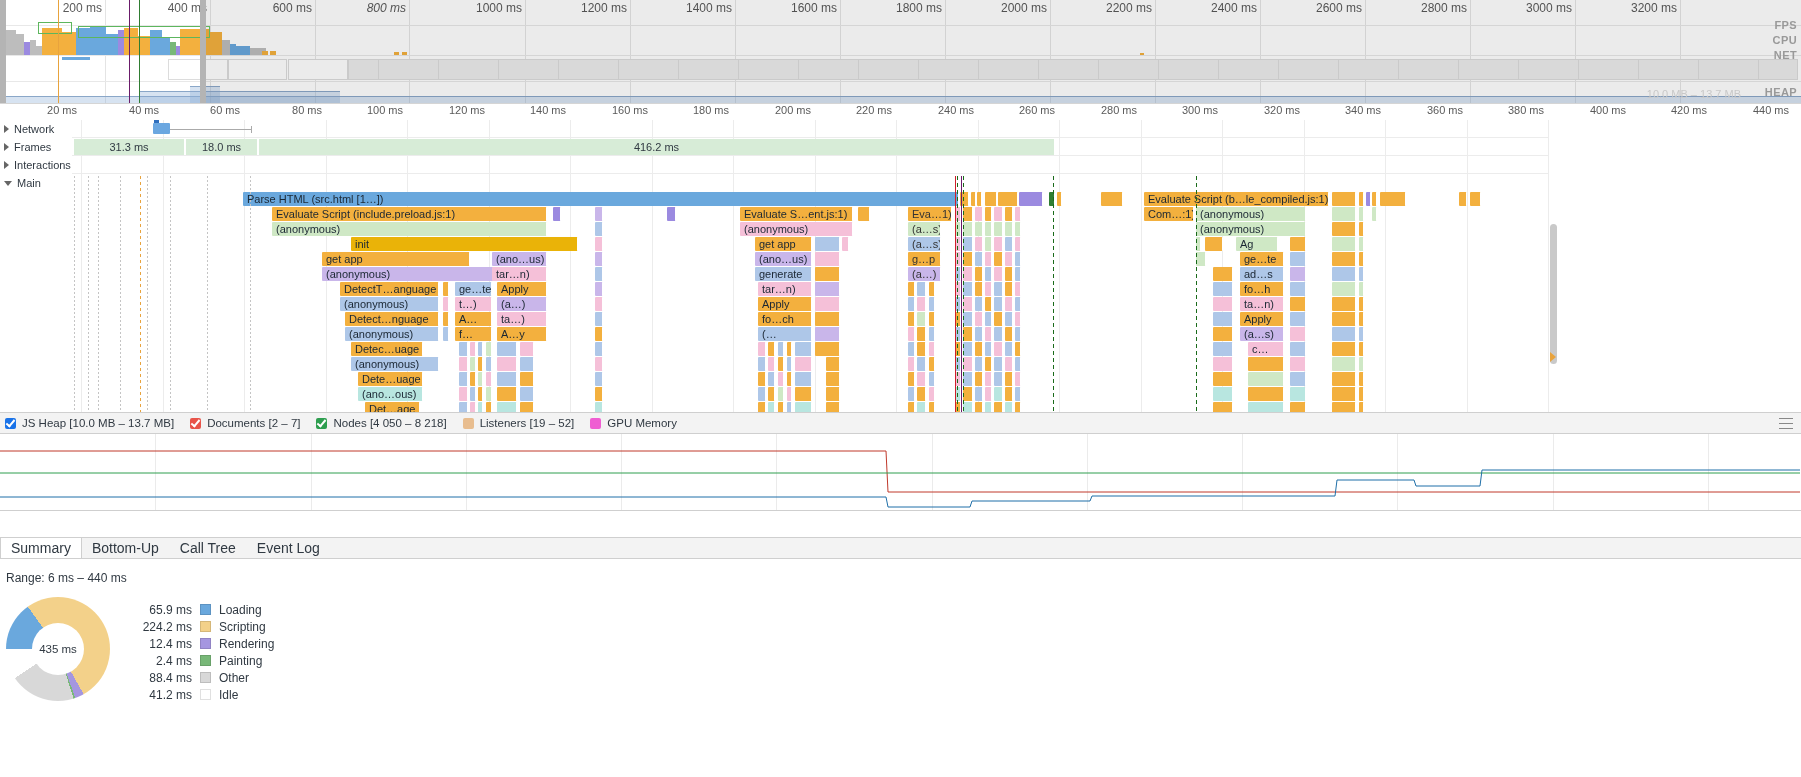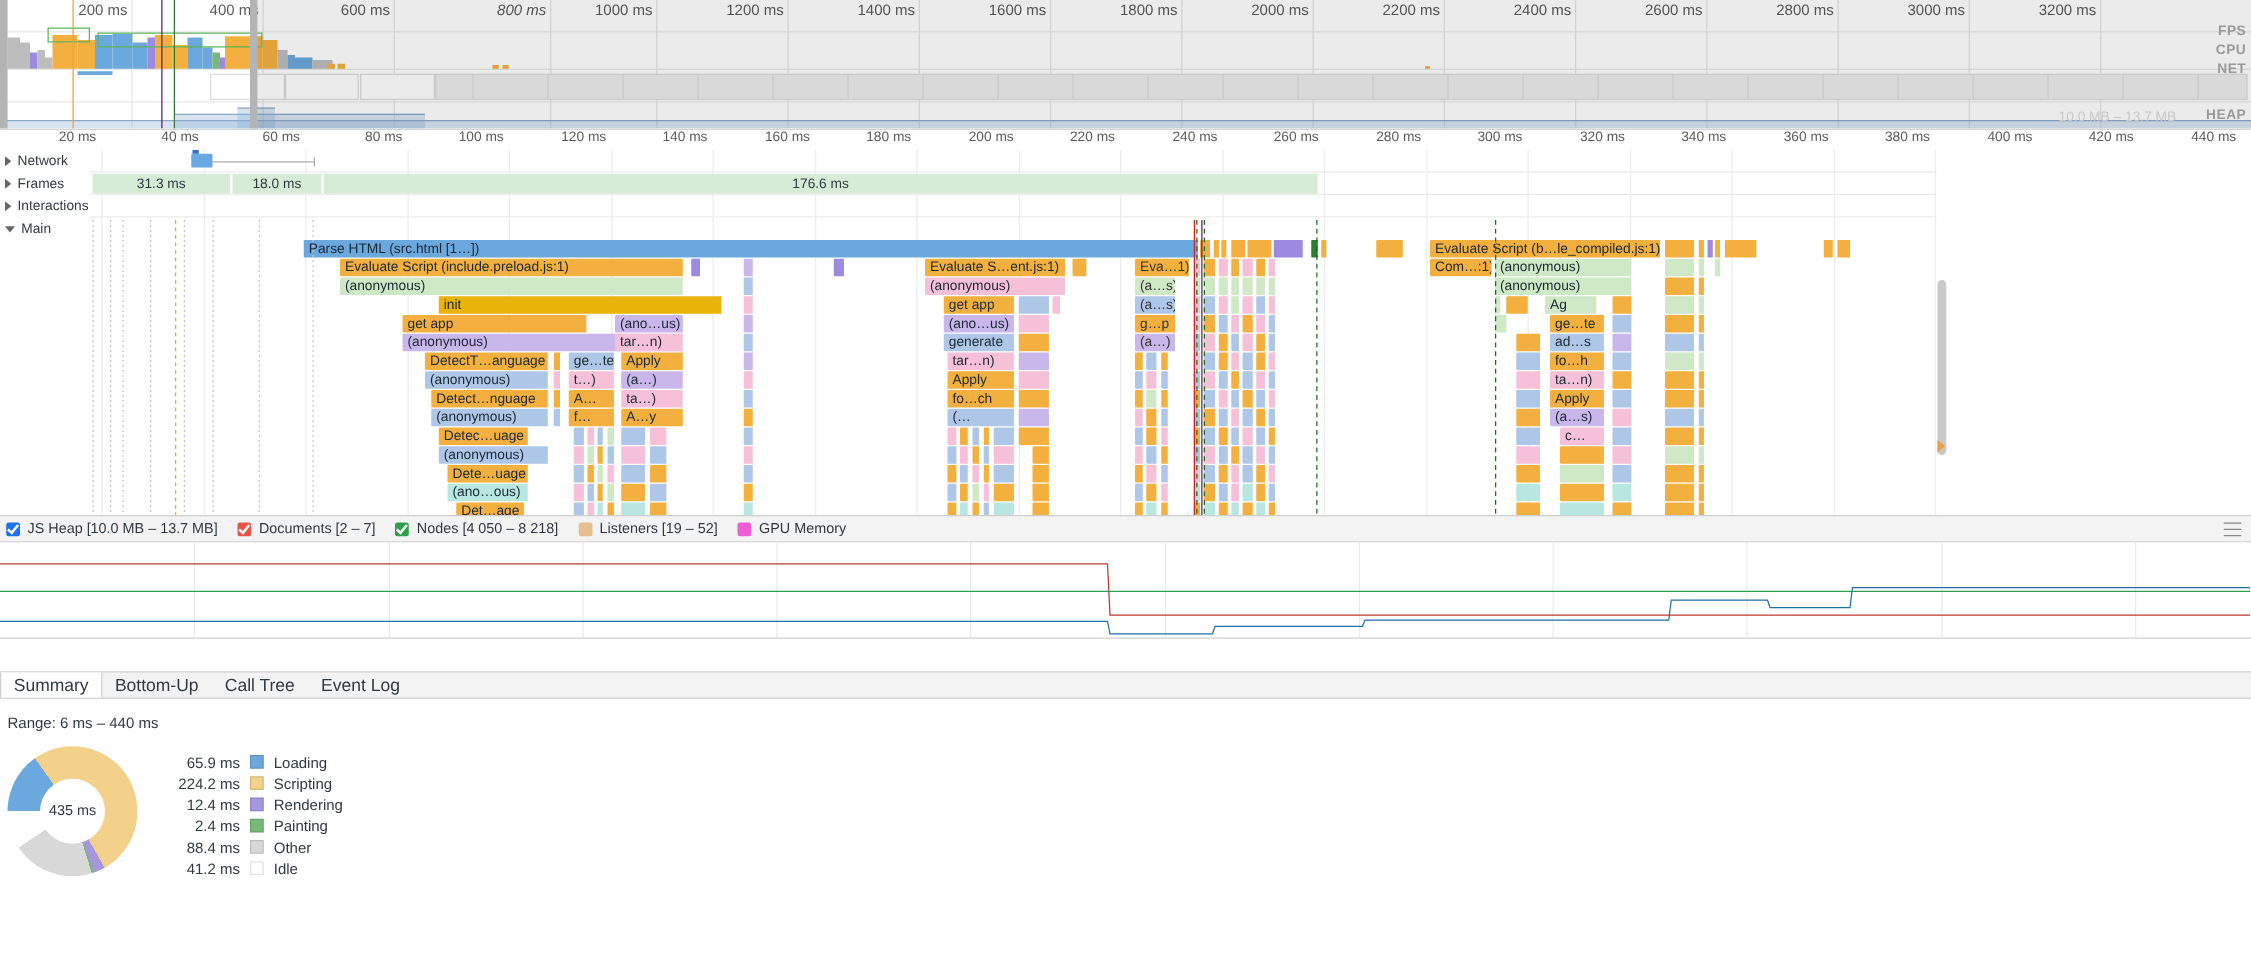--- a/index.html
+++ b/index.html
@@ -120,21 +120,21 @@
     <div id="ov-ticks">
         <div class="ov-tick" style="left: 105px;">
           <span>200 ms</span>
         </div>
         <div class="ov-tick" style="left: 210px;">
           <span>400 ms</span>
         </div>
         <div class="ov-tick" style="left: 315px;">
           <span>600 ms</span>
         </div>
-        <div class="ov-tick" style="left: 440px; font-style: italic;">
+        <div class="ov-tick" style="left: 409px; font-style: italic;">
           <span>800 ms</span>
         </div>
         <div class="ov-tick" style="left: 525px;">
           <span>1000 ms</span>
         </div>
         <div class="ov-tick" style="left: 630px;">
           <span>1200 ms</span>
         </div>
         <div class="ov-tick" style="left: 735px;">
           <span>1400 ms</span>
@@ -368,21 +368,21 @@
     </div>
     <div class="row-sep" style="top:17px;"></div>
 
     <div class="track-row" style="top:18px;height:18px;">
       <div class="track-head">
         <span class="tri"></span>
         <span>Frames</span>
       </div>
       <div class="frame" style="left:74px;top:1px;width:111px;height:16px;">31.3 ms</div>
       <div class="frame" style="left:186px;top:1px;width:72px;height:16px;">18.0 ms</div>
-      <div class="frame" style="left:259px;top:1px;width:796px;height:16px;">176.6 ms</div>
+      <div class="frame" style="left:259px;top:1px;width:796px;height:16px;">416.2 ms</div>
     </div>
     <div class="row-sep" style="top:35px;"></div>
 
     <div class="track-row" style="top:36px;height:18px;">
       <div class="track-head">
         <span class="tri"></span>
         <span>Interactions</span>
       </div>
     </div>
     <div class="row-sep" style="top:53px;"></div>

